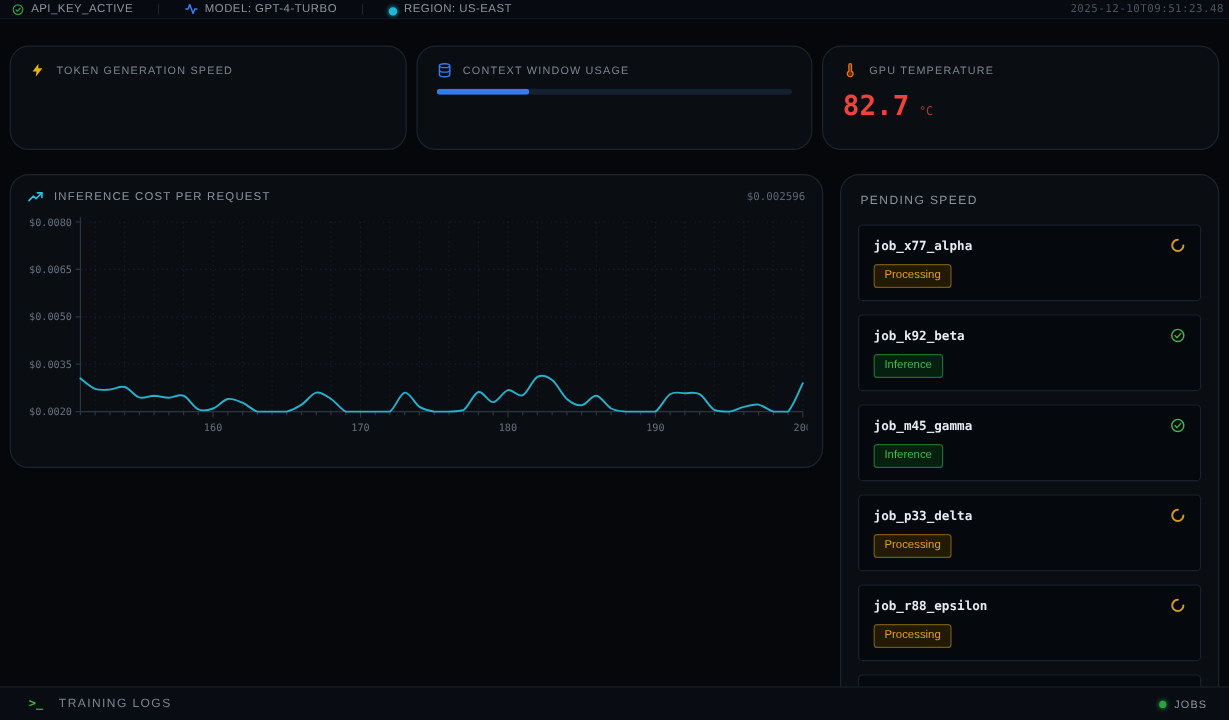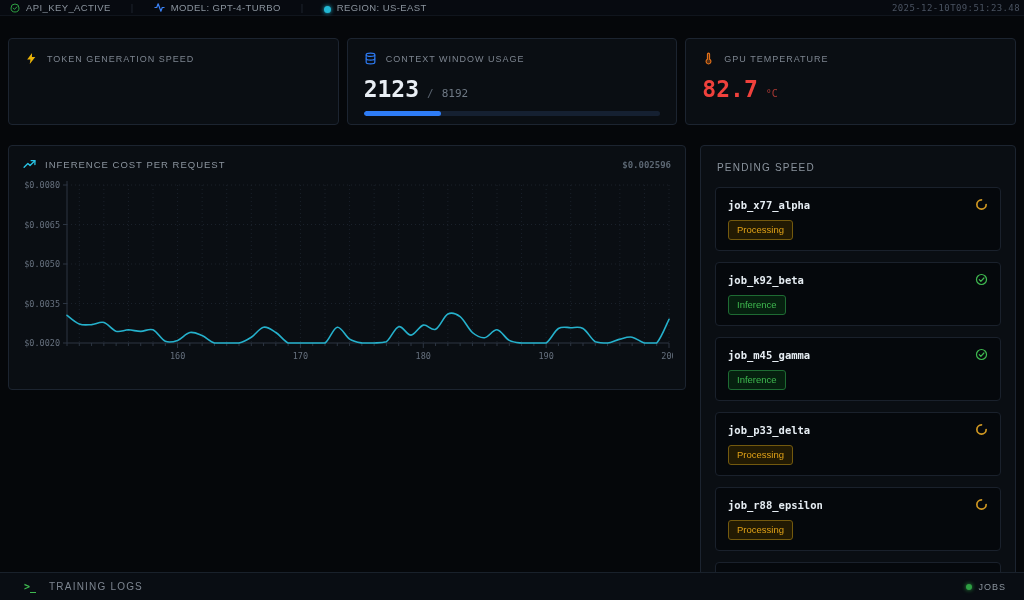--- a/index.html
+++ b/index.html
@@ -20,40 +20,40 @@
   }
   .tb-item { display:flex; align-items:flex-end; gap:6px; }
   .tb-sep { margin:0 20px; color:#242b36; }
   .tb-time {
     margin-left:auto; font-family:"DejaVu Sans Mono",monospace;
     font-size:9px; color:#4a5361; margin-right:-6px;
   }
   .region-dot { width:7px; height:7px; border-radius:50%; background:#22b8d4; box-shadow:0 0 4px #22b8d4; }
 
   
-  .card { background:#0a0e13; border:1px solid #1c2430; border-radius:4px; }
+  .card { background:#0a0e13; border:1px solid #1c2430; border-radius:16px; }
 
   .metrics-row { display:flex; gap:8px; padding:0 8px; margin-top:22px; }
   .metric-card { flex:1; height:87px; padding:13px 16px; }
   .m-head { display:flex; align-items:center; gap:9px; font-size:9px; letter-spacing:1px; color:#7d8590; }
   .m-value-row { margin-top:11px; display:flex; align-items:baseline; gap:8px; }
   .m-value { font-family:"DejaVu Sans Mono",monospace; font-size:23px; font-weight:700; color:#e9eef4; }
   .m-value.red { color:#f0413c; }
   .m-unit { font-family:"DejaVu Sans Mono",monospace; font-size:11px; color:#6f7985; }
   .m-unit.red { color:#a93833; font-size:10px; }
   .m-slash { font-family:"DejaVu Sans Mono",monospace; font-size:11px; color:#5a6470; }
   .progress-track { margin-top:9px; height:5px; background:#152031; border-radius:3px; overflow:hidden; }
   .progress-fill { height:100%; width:0; background:#2e7cf6; border-radius:3px; }
 
   
   .main-row { display:flex; gap:14px; padding:0 8px; margin-top:20px; align-items:flex-start; }
 
   .chart-card { width:678px; height:245px; padding:12px 14px; }
   .chart-head { display:flex; align-items:center; gap:9px; font-size:9.5px; letter-spacing:1px; color:#8b949e; }
-  .chart-cur { margin-left:auto; font-family:"DejaVu Sans Mono",monospace; font-size:9px; letter-spacing:0; color:#5b6672;font-weight:bold; }
+  .chart-cur { margin-left:auto; font-family:"DejaVu Sans Mono",monospace; font-size:9px; letter-spacing:0; color:#5b6672; }
   svg.chart { display:block; margin-top:6px; }
 
   .jobs-panel { flex:1; min-height:407px; padding:14px; }
   .jobs-title { font-size:10px; letter-spacing:1.2px; color:#8b949e; margin:2px 0 14px 2px; }
   .job-card { background:#05080c; border:1px solid #1a212c; border-radius:4px; padding:10px 12px; margin-bottom:11px; }
   .job-card:last-child { margin-bottom:0; }
   .job-head { display:flex; align-items:center; justify-content:space-between; }
   .job-name { font-family:"DejaVu Sans Mono",monospace; font-size:10.5px; font-weight:bold; color:#e6edf3; }
   .job-status-icon { display:flex; align-items:center; }
   .badge { display:inline-block; margin-top:9px; padding:3px 8px 4px; border-radius:3px; font-size:9.5px; }
@@ -117,25 +117,20 @@
   <div class="card metric-card">
     <div class="m-head">
       <span style="display:flex">
         <svg width="13" height="13" viewBox="0 0 24 24" fill="none" stroke="#2e7cf6" stroke-width="2.2">
             <ellipse cx="12" cy="5" rx="8" ry="3"></ellipse>
             <path d="M4 5v7c0 1.7 3.6 3 8 3s8-1.3 8-3V5"></path>
             <path d="M4 12v7c0 1.7 3.6 3 8 3s8-1.3 8-3v-7"></path>
           </svg>
       </span>
       <span>CONTEXT WINDOW USAGE</span>
-    </div>
-    <div class="m-value-row">
-      <span class="m-value">2123</span>
-      <span class="m-slash">/</span>
-      <span class="m-unit">8192</span>
     </div>
     <div class="progress-track">
       <div class="progress-fill" id="ctx-progress" style="width: 25.9%;"></div>
     </div>
   </div>
 
   <div class="card metric-card">
     <div class="m-head">
       <span style="display:flex">
         <svg width="13" height="13" viewBox="0 0 24 24" fill="none" stroke="#e8731a" stroke-width="2">

